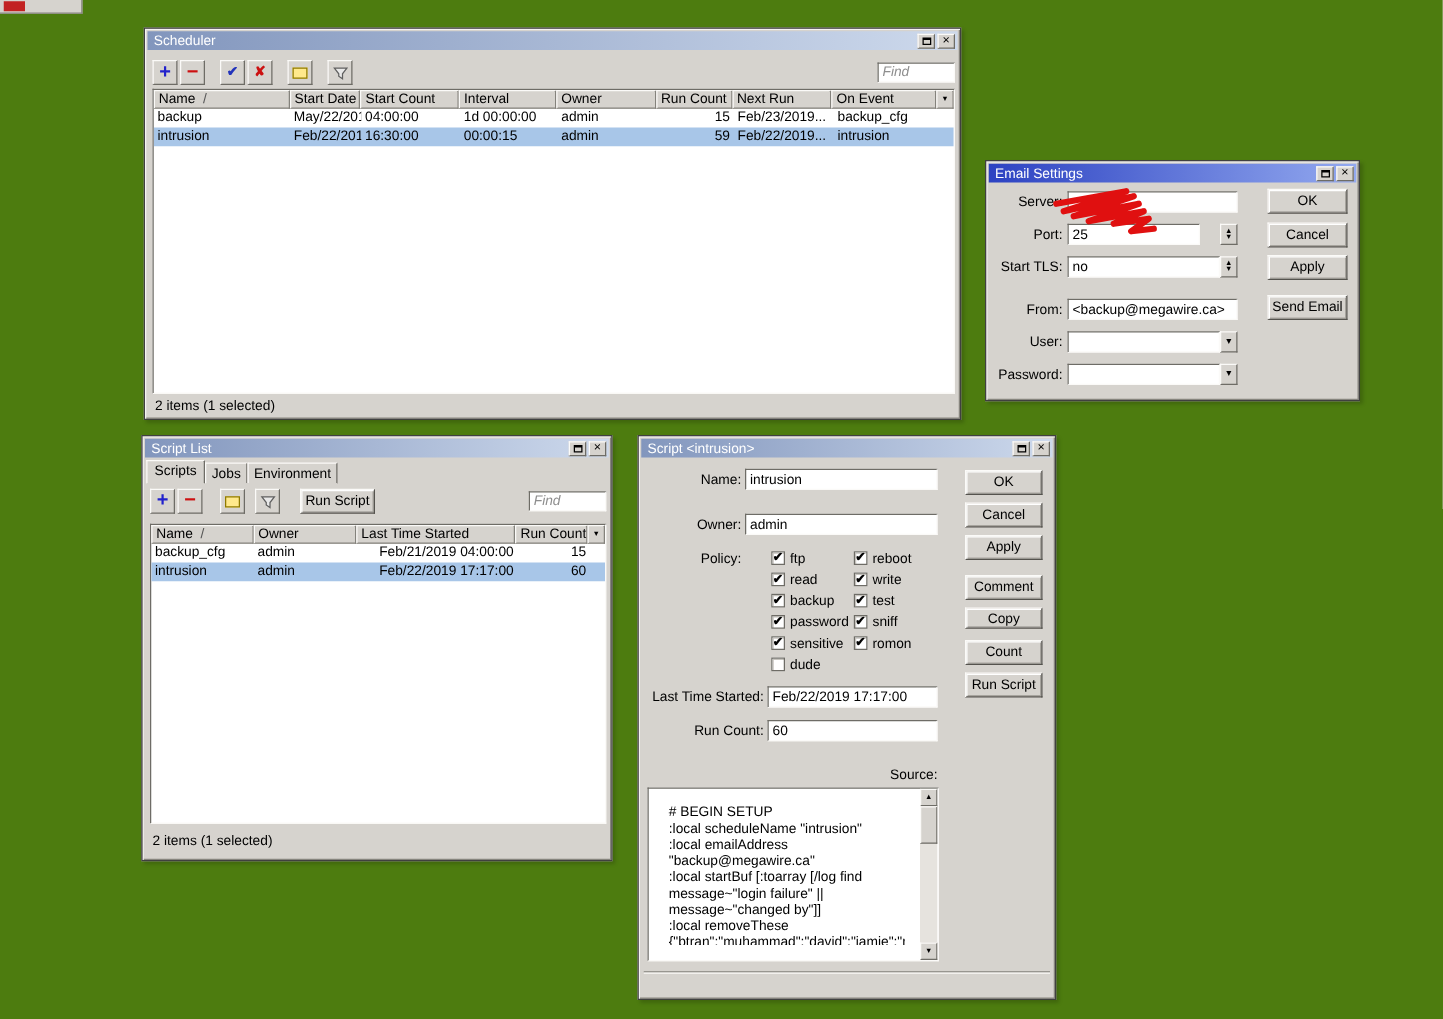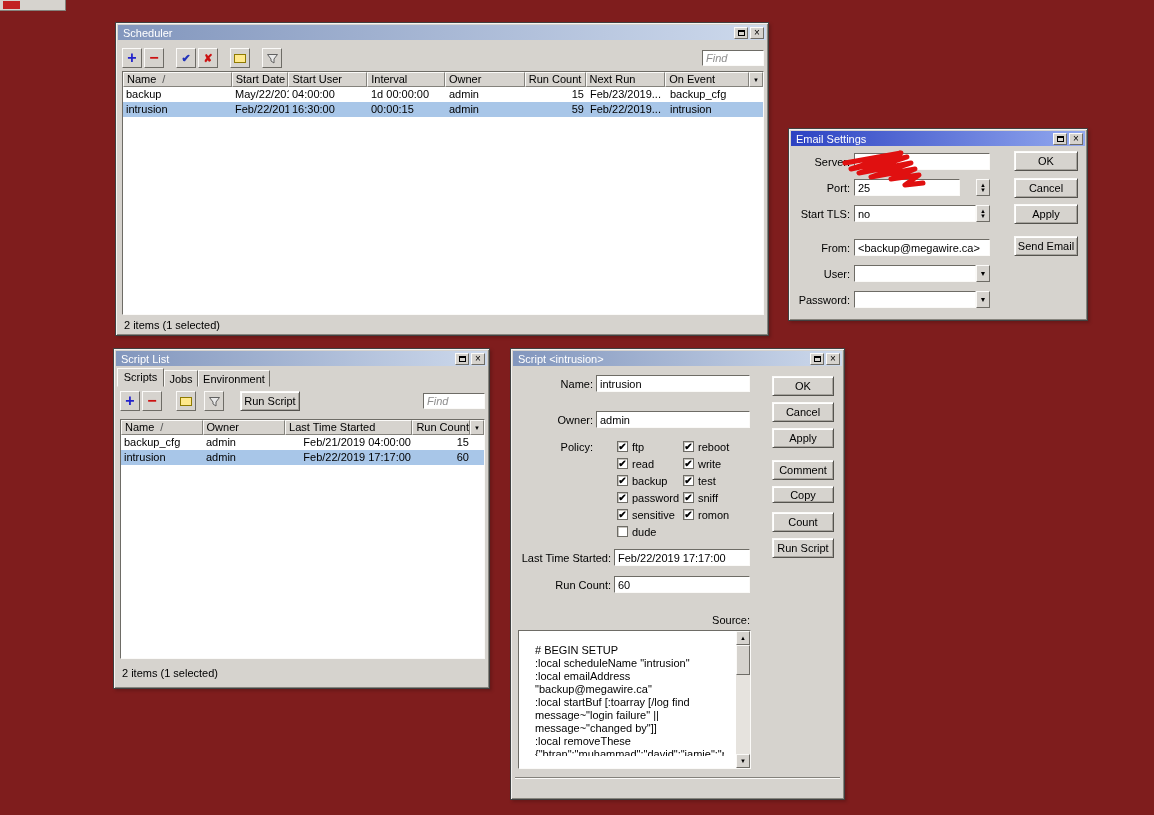--- a/index.html
+++ b/index.html
@@ -1,17 +1,17 @@
 <!DOCTYPE html>
 <html><head>
 <meta charset="utf-8">
 <style>
   * { box-sizing: border-box; }
   body { margin:0; background:#d8d5d0; font-family:"Liberation Sans",sans-serif; font-size:11px; color:#000; }
-  .stage { position:relative; width:1154px; height:815px; overflow:hidden; background:#7f1d1d; }
+  .stage { position:relative; width:1154px; height:815px; overflow:hidden; background:#4d7c0f; }
 
   
   .win { position:absolute; background:#d6d3ce; border:1px solid #404040;
          box-shadow: inset 1px 1px 0 #f4f3f1, inset -1px -1px 0 #87857e, 2px 2px 3px rgba(0,0,0,.18); }
   .titlebar { position:absolute; top:2px; left:2px; right:2px; height:15px; display:flex; align-items:center;
               color:#fff; padding:0 2px 0 5px; cursor:default; }
   .tb-pale   { background:linear-gradient(90deg,#8296bd,#cdd9ec); }
   .tb-active { background:linear-gradient(90deg,#2c42c2,#93a9ef); }
   .spacer { flex:1; }
   .tctrl { width:14px; height:12px; margin-left:2px; background:#d6d3ce;
@@ -129,21 +129,21 @@
       <svg width="13" height="13">
           <path d="M1.5,2.5 h10 l-3.5,4.5 v4 l-3,-2 v-2 z" fill="#e8e8e8" stroke="#606060"></path>
         </svg>
     </div>
     <input class="find" style="left: 586px; top: 27px; width: 62px; height: 16px;" placeholder="Find">
 
     <div class="listview" style="left:6px; top:48px; width:642px; height:244px;">
       <div class="lv-header">
         <div class="hcell sc0"><span>Name</span><span class="sortmark">/</span></div>
         <div class="hcell sc1">Start Date</div>
-        <div class="hcell sc2">Start User</div>
+        <div class="hcell sc2">Start Count</div>
         <div class="hcell sc3">Interval</div>
         <div class="hcell sc4">Owner</div>
         <div class="hcell sc5">Run Count</div>
         <div class="hcell sc6">Next Run</div>
         <div class="hcell sc7">On Event</div>
         <div class="hdrop">
             <span>▼</span>
           </div>
       </div>
       <div class="lrow">

